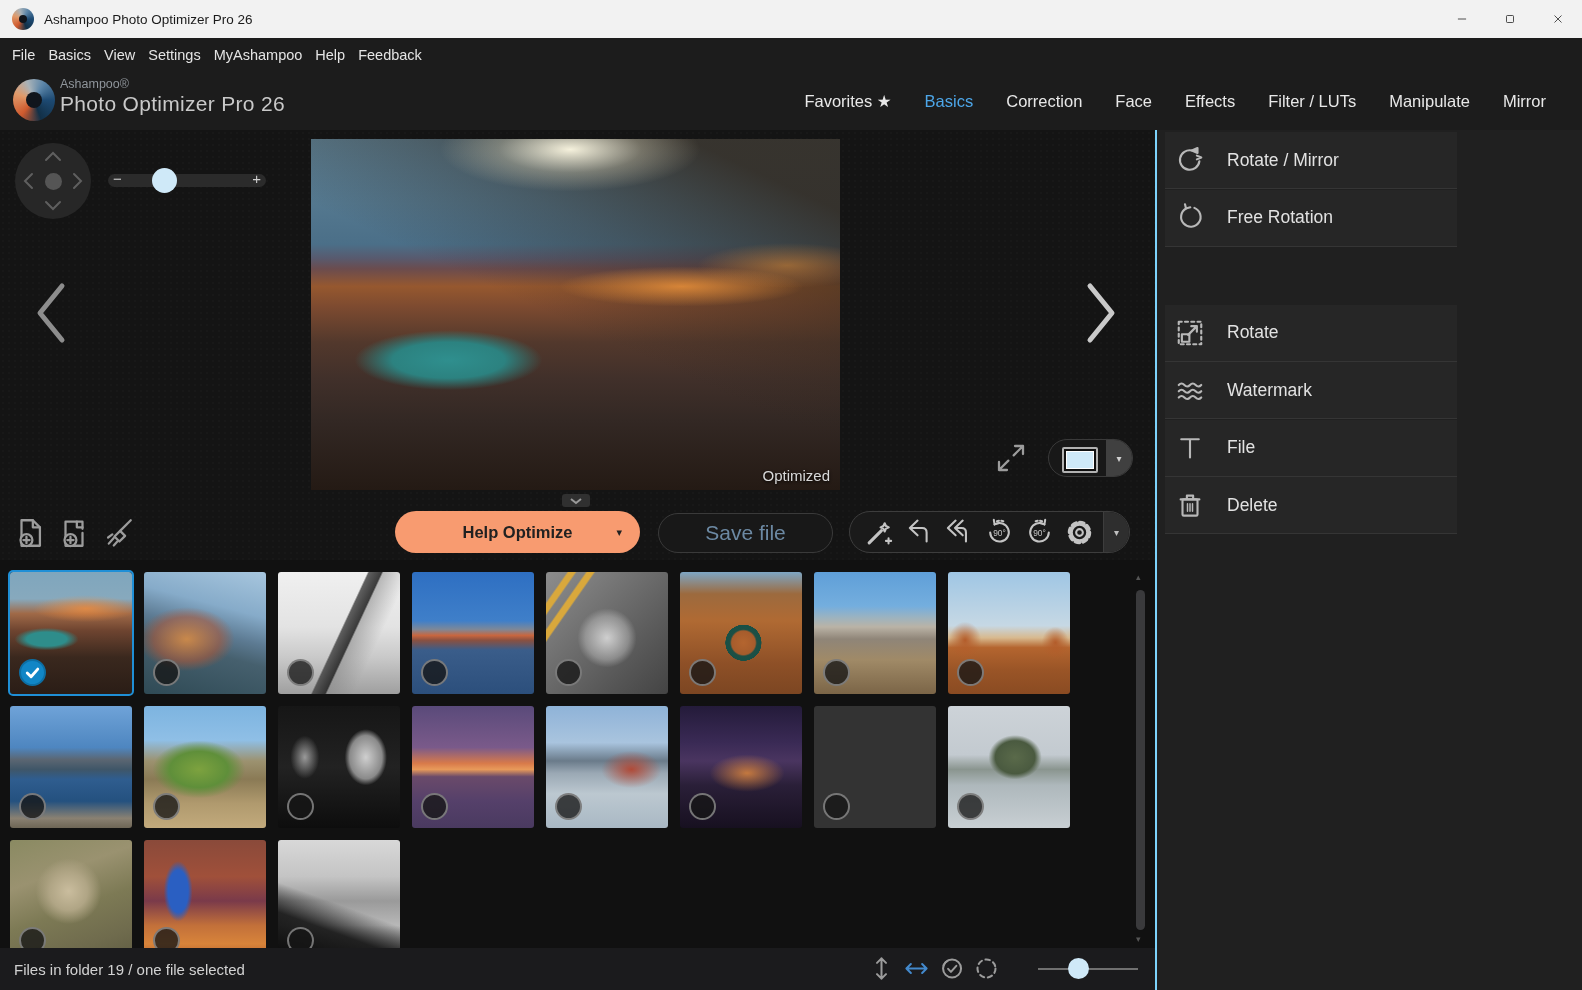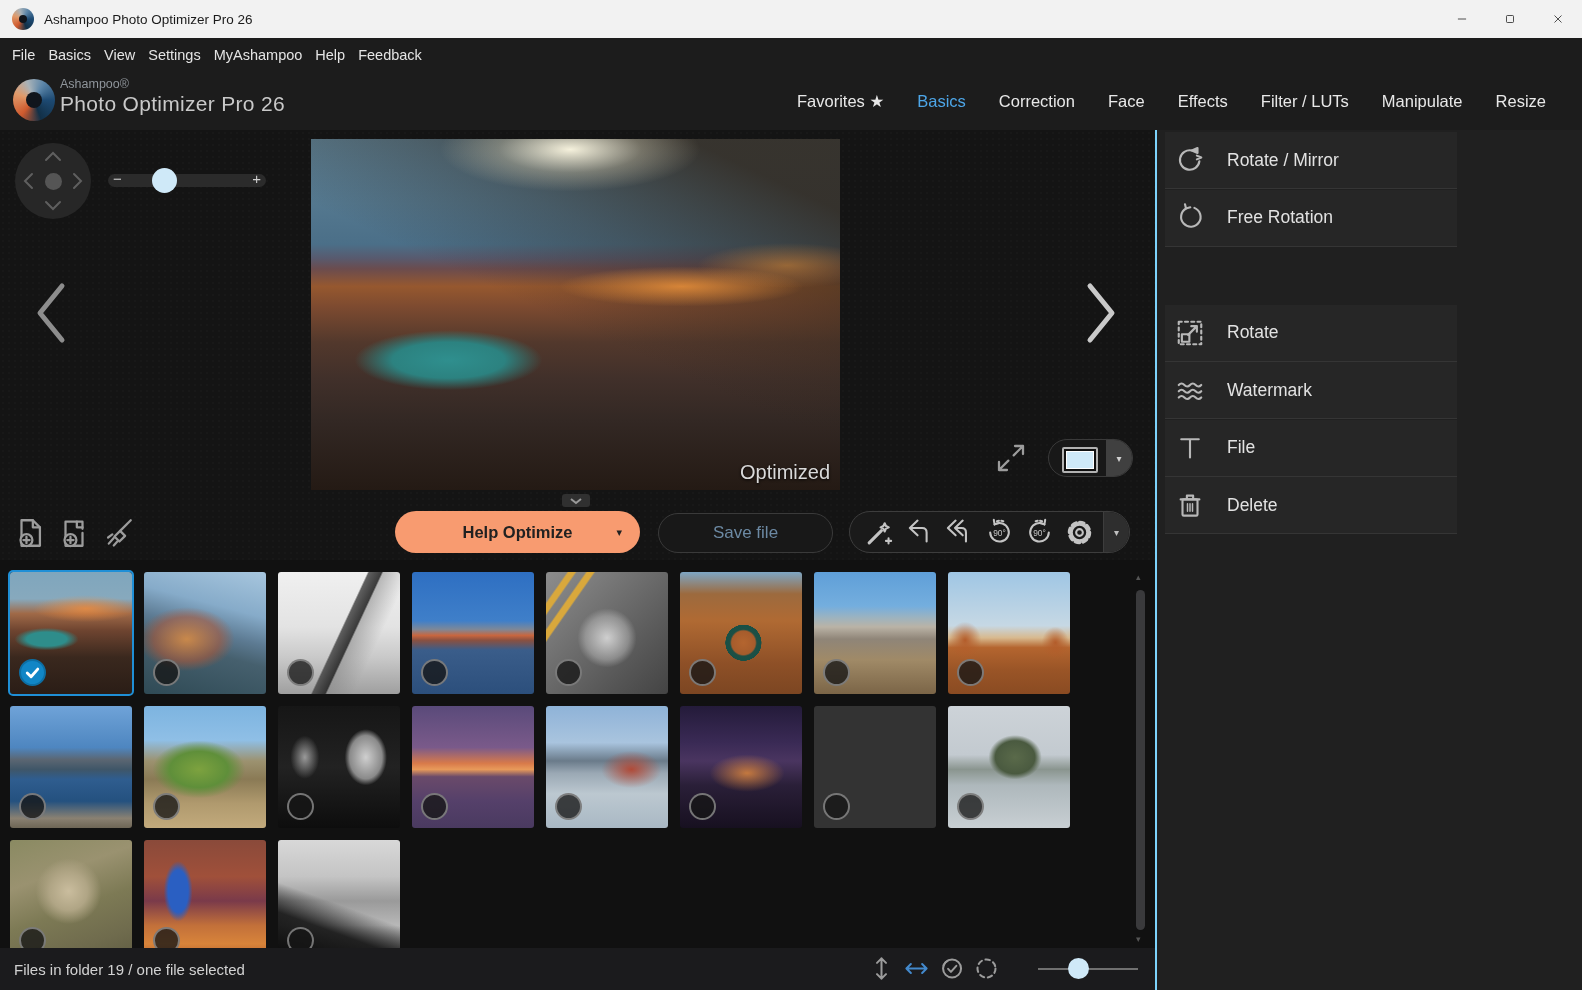--- a/index.html
+++ b/index.html
@@ -45,40 +45,40 @@
   .nav-prev{left:28px;} .nav-prev svg{stroke:#8d8d8d;}
   .nav-next{left:1078px;} .nav-next svg{stroke:#cicfcf;stroke:#c9c9c9;}
   .canvas{position:absolute;left:311px;top:9px;width:529px;height:351px;
     background:
       radial-gradient(ellipse 130px 42px at 49% 3%, rgba(255,250,228,.95), rgba(250,236,200,.30) 55%, transparent 100%),
       radial-gradient(ellipse 170px 28px at 70% 42%, rgba(245,152,60,.75), transparent 72%),
       radial-gradient(ellipse 120px 30px at 90% 36%, rgba(215,140,55,.55), transparent 75%),
       radial-gradient(ellipse 125px 40px at 26% 63%, #2f8f8e 0%, #2c8280 45%, transparent 75%),
       linear-gradient(205deg, rgba(48,38,28,.85) 12%, rgba(48,38,28,.35) 34%, transparent 52%),
       linear-gradient(180deg,#5d8196 0%,#54788f 18%,#4b6f88 30%,#585a6e 34%,#6b4c4e 37%,#96582f 42%,#7c4a30 48%,#52382c 58%,#41302a 68%,#332824 80%,#241a14 100%);}
-  .optimized-label{position:absolute;right:10px;bottom:6px;color:#d9d9d9;font-size:20px;text-shadow:0 1px 3px rgba(0,0,0,.9);}
+  .optimized-label{position:absolute;right:10px;bottom:6px;color:#d9d9d9;font-size:15px;text-shadow:0 1px 3px rgba(0,0,0,.9);}
   .expand-btn{position:absolute;left:995px;top:312px;width:32px;height:32px;}
   .expand-btn svg{width:32px;height:32px;stroke:#9c9c9c;stroke-width:1.7;fill:none;stroke-linecap:round;}
   .viewmode{position:absolute;left:1048px;top:309px;width:85px;height:38px;border-radius:19px;
             background:#181818;border:1px solid #3a3a3a;box-sizing:border-box;}
   .viewmode .caret-zone{position:absolute;right:0;top:0;width:26px;height:36px;border-radius:0 18px 18px 0;background:#404040;
             display:flex;align-items:center;justify-content:center;color:#d0d0d0;font-size:10px;}
   .vm-rect{position:absolute;left:13px;top:7px;width:32px;height:22px;border:2px solid #b2b2b2;border-radius:2px;background:#101010;}
   .vm-rect::after{content:"";position:absolute;inset:2px;background:#cfe9f8;border:1px solid #fff;}
   .collapse-chip{position:absolute;left:562px;top:364px;width:28px;height:13px;background:#303030;border-radius:3px;
                  display:flex;align-items:center;justify-content:center;}
   .collapse-chip svg{width:14px;height:8px;stroke:#9a9a9a;stroke-width:2;fill:none;}
   
   .tool-ic{width:34px;height:34px;position:absolute;top:386px;}
   .tool-ic svg{width:34px;height:34px;stroke:#9c9c9c;stroke-width:1.6;fill:none;stroke-linecap:round;stroke-linejoin:round;}
   .auto-btn{position:absolute;left:395px;top:381px;width:245px;height:42px;border-radius:21px;background:#f89b70;
             display:flex;align-items:center;justify-content:center;color:#212121;font-size:16.5px;font-weight:700;}
   .auto-btn .caret{position:absolute;right:18px;color:#212121;font-size:11px;font-weight:400;}
   .save-btn{position:absolute;left:658px;top:383px;width:175px;height:40px;border-radius:20px;border:1px solid #3a3a3a;
-            box-sizing:border-box;display:flex;align-items:center;justify-content:center;color:#6c89a3;font-size:17px;background:#181818;}
+            box-sizing:border-box;display:flex;align-items:center;justify-content:center;color:#6c89a3;font-size:21px;background:#181818;}
   .hist-pill{position:absolute;left:849px;top:381px;width:281px;height:42px;border-radius:21px;border:1px solid #3d3d3d;
              background:#1a1a1a;box-sizing:border-box;display:flex;align-items:center;padding:0 30px 0 14px;gap:9px;}
   .hist-pill .hico{width:31px;height:31px;}
   .hist-pill .hico svg{width:31px;height:31px;stroke:#c4c4c4;stroke-width:1.6;fill:none;stroke-linecap:round;stroke-linejoin:round;}
   .hist-caret{position:absolute;right:0;top:0;width:25px;height:40px;background:#2e2e2e;border-radius:0 20px 20px 0;
              display:flex;align-items:center;justify-content:center;color:#c0c0c0;font-size:10px;border-left:1px solid #3d3d3d;}
   
   .thumbs{position:absolute;left:0;top:560px;width:1155px;height:388px;background:#111;overflow:hidden;}
   .thumb{position:absolute;width:122px;height:122px;border-radius:3px;background:#333;}
   .thumb.selected{outline:2.5px solid #1f8fd6;outline-offset:0;}
@@ -150,21 +150,21 @@
       <span class="brand-large">Photo Optimizer Pro 26</span>
     </div>
     <div class="tabs" id="tabs">
         <div class="tab ">Favorites ★</div>
         <div class="tab active">Basics</div>
         <div class="tab ">Correction</div>
         <div class="tab ">Face</div>
         <div class="tab ">Effects</div>
         <div class="tab ">Filter / LUTs</div>
         <div class="tab ">Manipulate</div>
-        <div class="tab ">Resize</div>
+        <div class="tab ">Mirror</div>
       </div>
   </header>
 
   <div class="preview-pane">
     <div class="pan-ctl">
       <svg viewBox="0 0 76 76">
         <path d="M31 17 L38 10 L45 17"></path>
           <path d="M31 59 L38 66 L45 59"></path>
         <path d="M17 31 L10 38 L17 45"></path>
           <path d="M59 31 L66 38 L59 45"></path>

